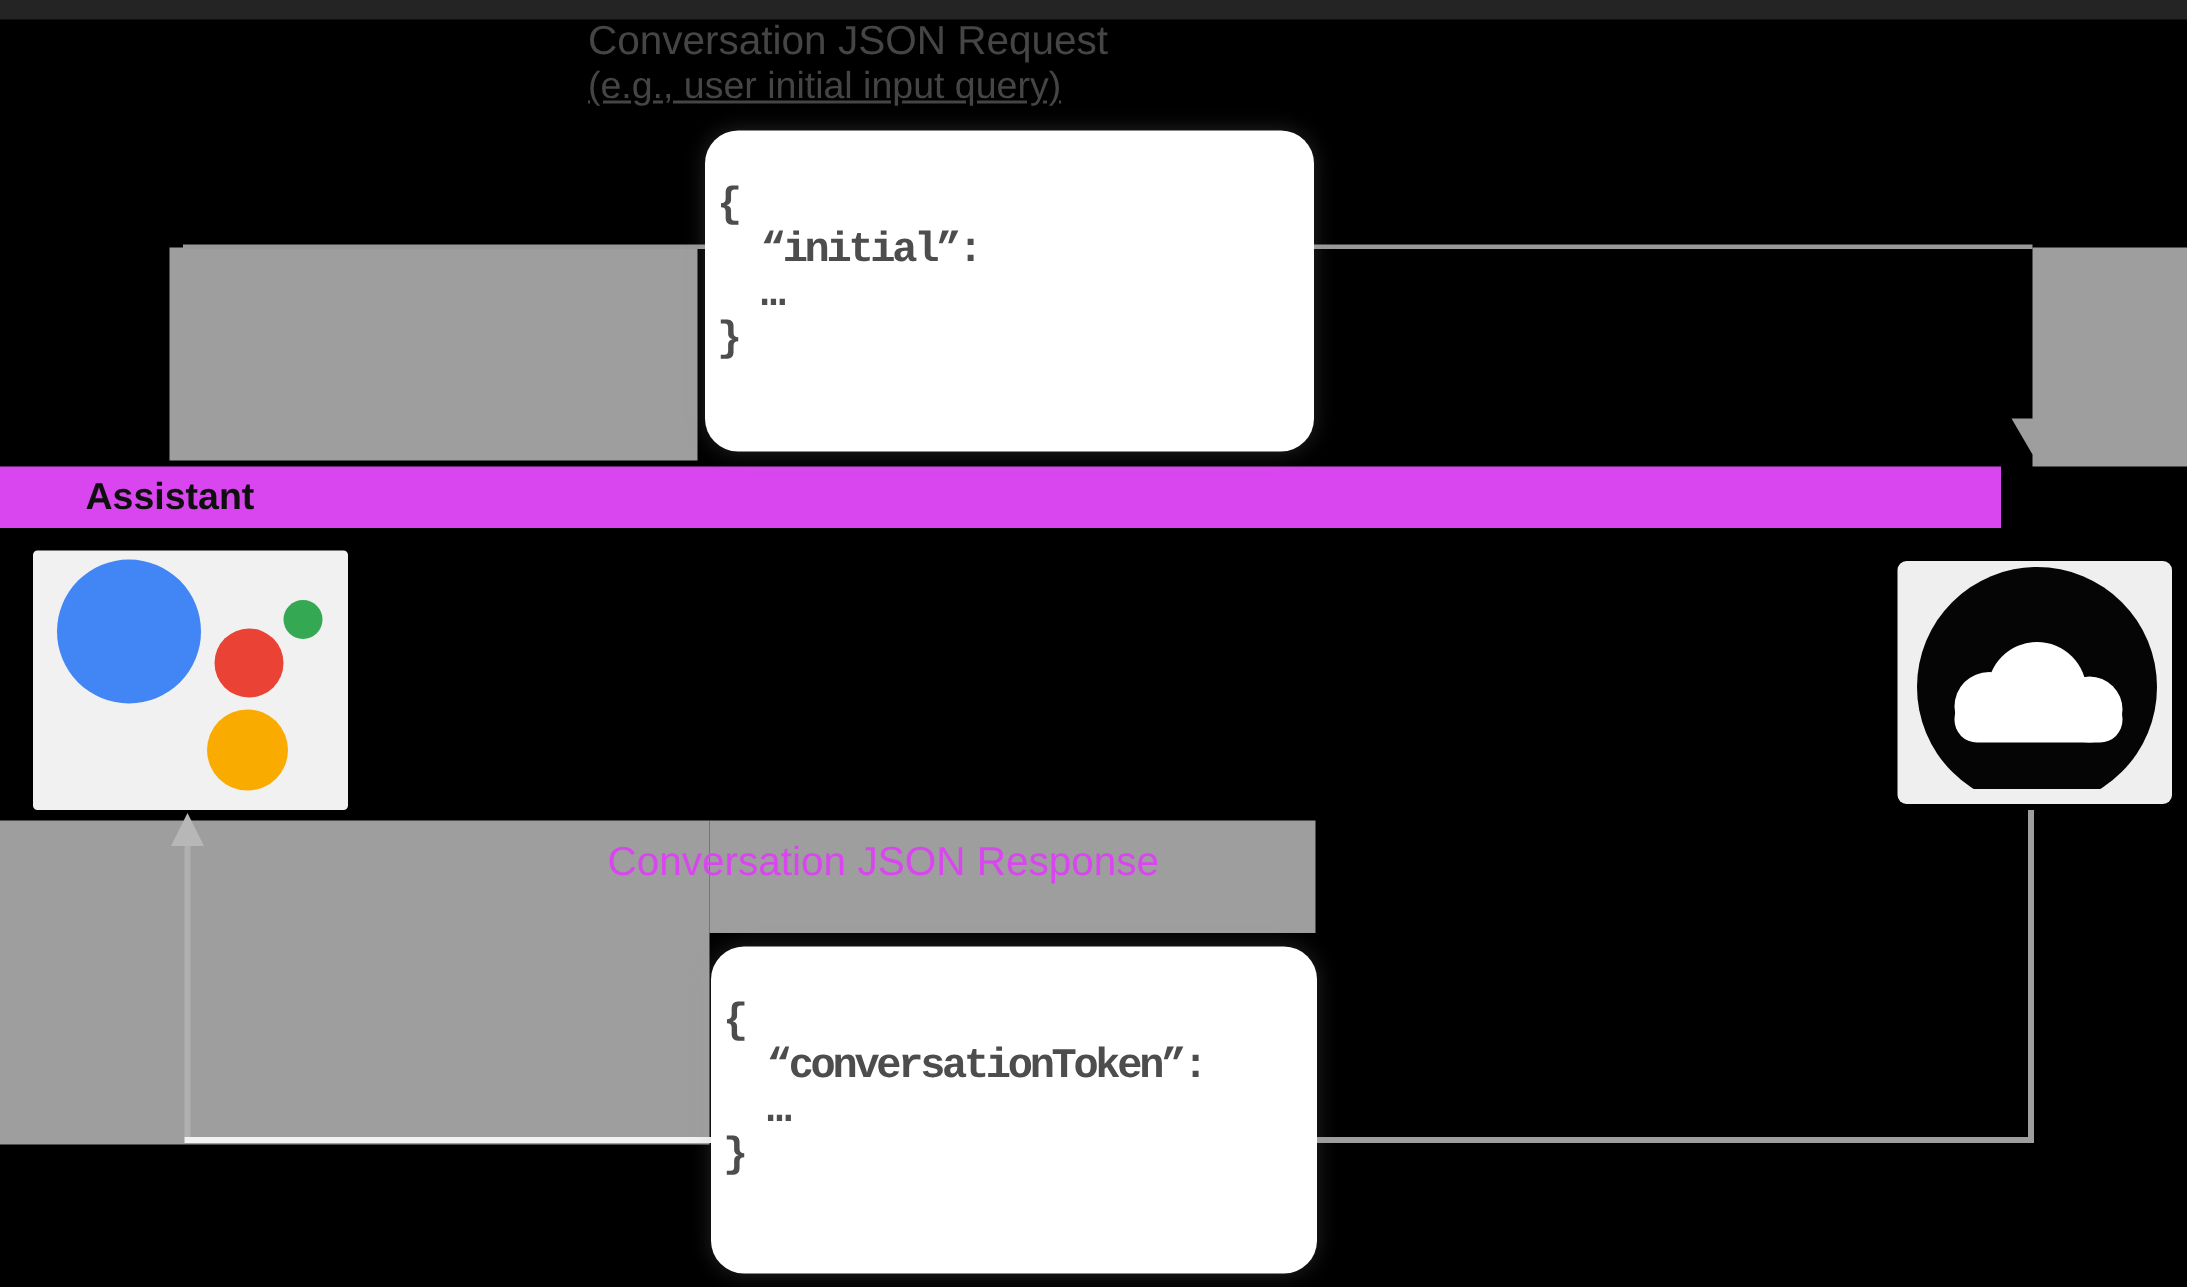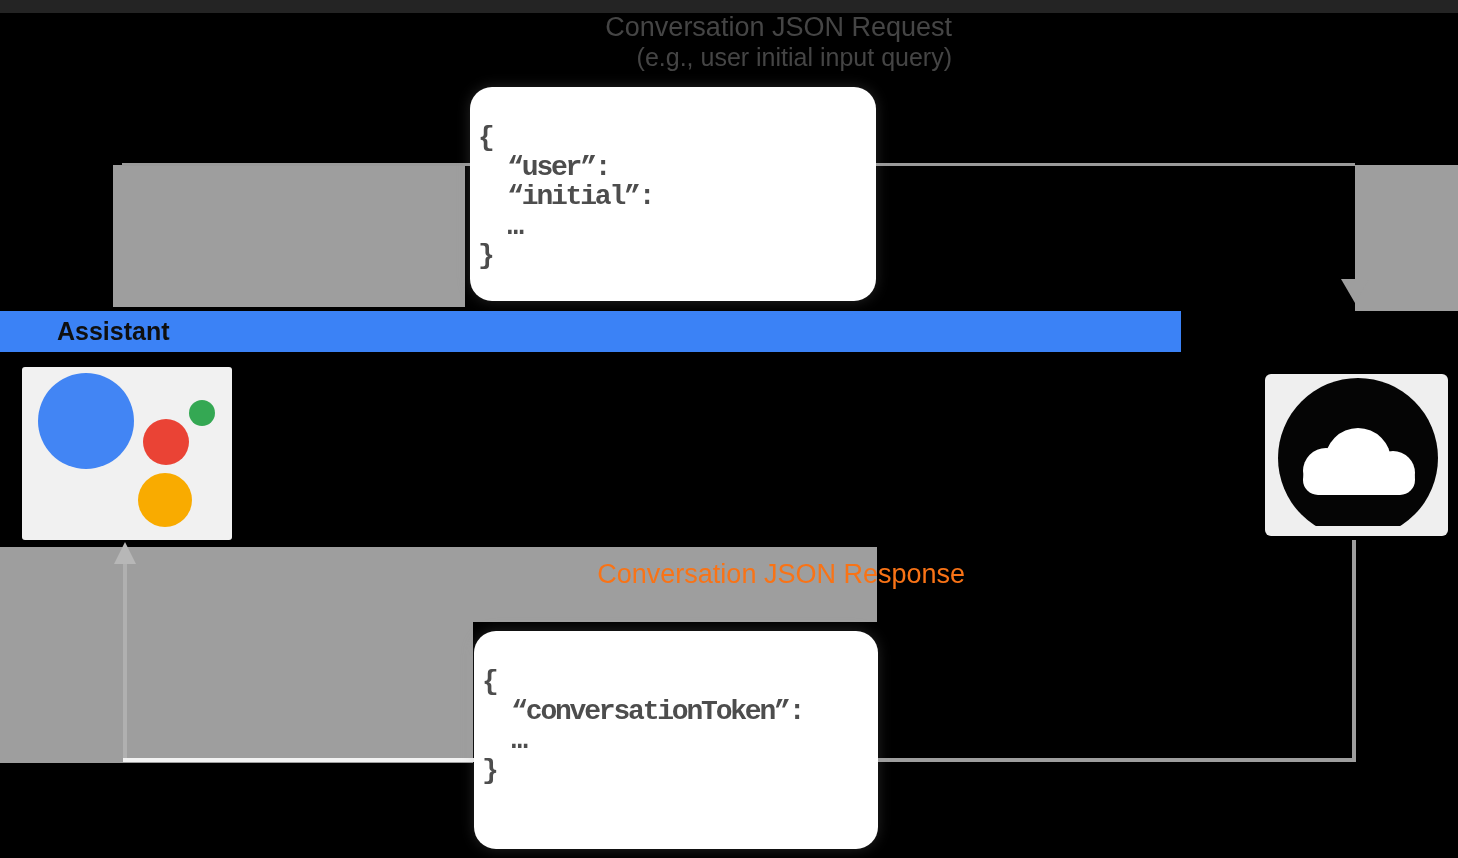--- a/index.html
+++ b/index.html
@@ -22,38 +22,38 @@
   .vline-resp-r{left:1352px;top:540px;width:4px;height:222px;background:#9e9e9e;z-index:2;}
   .vline-resp-l{left:123px;top:564px;width:4px;height:194px;background:#b0b0b0;z-index:2;}
   .arrow-down{left:1341px;top:279px;width:0;height:0;z-index:2;
       border-left:14px solid transparent;border-right:14px solid transparent;
       border-top:24px solid #9e9e9e;}
   .arrow-up{left:114px;top:542px;width:0;height:0;z-index:3;
       border-left:11px solid transparent;border-right:11px solid transparent;
       border-bottom:22px solid #b7b7b7;}
 
   
-  .caption{width:560px;text-align:right;color:#454545;z-index:3;}
+  .caption{width:560px;text-align:left;color:#454545;z-index:3;}
   .caption-req{left:392px;top:12px;}
-  .caption-resp{left:405px;top:559px;color:#f97316;}
+  .caption-resp{left:405px;top:559px;color:#d946ef;}
   .cap1{font-size:27px;line-height:31px;}
-  .cap2{font-size:25px;line-height:29px;}
+  .cap2{font-size:25px;line-height:29px;text-decoration:underline;}
 
   
   .json-box{background:#ffffff;border-radius:22px;z-index:5;
       box-shadow:0 0 14px rgba(170,170,170,0.22);
       padding:36px 0 0 8px;box-sizing:border-box;}
   .json-req{left:470px;top:87px;width:406px;height:214px;}
   .json-resp{left:474px;top:631px;width:404px;height:218px;}
   .code-line{font-family:"Liberation Mono","DejaVu Sans Mono",monospace;
       font-weight:bold;font-size:28px;line-height:29.5px;letter-spacing:-2.2px;
       color:#4d4d4d;white-space:pre;}
 
   
-  .band{left:0;top:311px;width:1181px;height:41px;background:#3b82f6;z-index:3;}
+  .band{left:0;top:311px;width:1334px;height:41px;background:#d946ef;z-index:3;}
   .band-label{position:absolute;top:0;line-height:41px;font-size:25px;font-weight:bold;color:#0f0f0f;}
   .lbl-assistant{left:57px;}
   .lbl-fulfillment{right:27px;}
 
   
   .card-assistant{left:22px;top:367px;width:210px;height:173px;background:#f1f1f1;
       border-radius:3px;z-index:4;}
   .dot{position:absolute;border-radius:50%;}
   .dot-blue{left:16px;top:6px;width:96px;height:96px;background:#4285F4;}
   .dot-red{left:121px;top:52px;width:46px;height:46px;background:#EA4335;}
@@ -92,21 +92,20 @@
   <div class="abs vline-resp-l"></div>
   <div class="abs arrow-up"></div>
 
   <div class="abs caption caption-req">
     <div class="cap1">Conversation JSON Request</div>
     <div class="cap2">(e.g., user initial input query)</div>
   </div>
 
   <div class="abs json-box json-req">
     <div class="code-line">{</div>
-    <div class="code-line">  “user”:</div>
     <div class="code-line">  “initial”:</div>
     <div class="code-line">  …</div>
     <div class="code-line">}</div>
   </div>
 
   <div class="abs band">
     <span class="band-label lbl-assistant">Assistant</span>
   </div>
 
   <div class="abs card-assistant">

